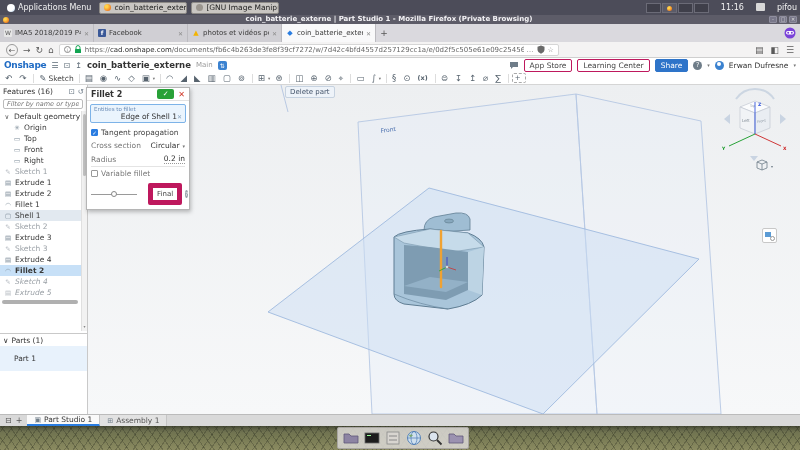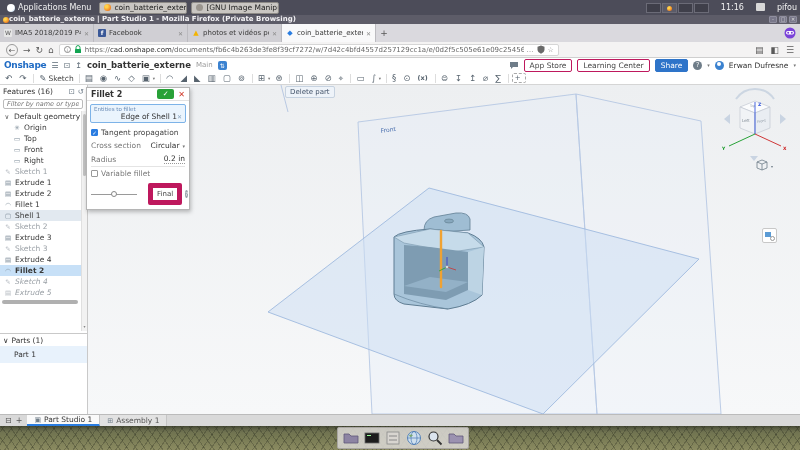--- a/index.html
+++ b/index.html
@@ -18,21 +18,21 @@
 .pager { display:flex; gap:1px; }
 .pager span { width:15px; height:10px; background:#3f3f4a; border:1px solid #6b6b77; }
 .pager span.cur { background:#5b5b68; position:relative; }
 .pager span.cur:after { content:""; position:absolute; left:4px; top:2px; width:5px; height:5px; border-radius:50%; background:radial-gradient(circle at 35% 35%, #ffd24a 20%, #f07b1f 75%); }
 #clock, #user-name { color:#f2f2f2; font-size:8px; }
 #tray-ico { width:9px; height:8px; background:#d8d8d8; border-radius:1px; }
 
 
 #titlebar { position:absolute; left:0; top:15px; width:800px; height:9px; background:#5d5c68; display:flex; align-items:center; padding:0 3px; }
 #titlebar .ff-mini { width:6px; height:6px; border-radius:50%; background:radial-gradient(circle at 35% 35%, #ffd24a 20%, #f07b1f 75%); }
-#win-title { flex:1; color:#f4f3f6; font-size:7px; font-weight:bold; line-height:9px; white-space:nowrap; overflow:hidden; }
+#win-title { flex:1; text-align:center; color:#f4f3f6; font-size:7px; font-weight:bold; line-height:9px; white-space:nowrap; overflow:hidden; }
 .winctl { display:flex; gap:2px; }
 .winctl span { width:8px; height:7px; background:#79788a; border:1px solid #8f8e9e; border-radius:1px; color:#ddd; font-size:5px; line-height:5px; text-align:center; }
 
 
 #tabbar { position:absolute; left:0; top:24px; width:800px; height:18px; background:#dad9de; display:flex; align-items:stretch; }
 .btab { width:94px; display:flex; align-items:center; gap:3px; padding:0 4px; font-size:7px; color:#3a3a3a; background:#d0cfd4; border-right:1px solid #bcbbc0; overflow:hidden; white-space:nowrap; }
 .btab.active { background:#f9f9fa; }
 .btab .tlabel { flex:1; overflow:hidden; }
 .btab .tclose { color:#8a8a8a; font-size:6px; flex:0 0 auto; }
 .fav { width:8px; height:8px; flex:0 0 auto; font-size:6px; line-height:8px; text-align:center; border-radius:1px; }
@@ -96,21 +96,21 @@
 .feat-row.muted .feat-icon { color:#b4bac0; }
 .feat-row.italic { font-style:italic; }
 .feat-row.selected { background:#c7e0f7; font-weight:bold; }
 .feat-row.hover { background:#e2e9f0; }
 #rollback-bar { margin:2px 4px 0 2px; height:4px; background:#b0b0b0; border-radius:2px; width:76px; }
 #side-scroll { position:absolute; right:0; top:26px; width:6px; height:220px; background:#f2f2f2; border-left:1px solid #e0e0e0; }
 #side-scroll .thumb { position:absolute; left:1px; top:3px; width:3px; height:62px; background:#c2c2c2; border-radius:2px; }
 #side-scroll .sarrow { position:absolute; left:0; bottom:0; width:5px; height:8px; font-size:4px; color:#888; text-align:center; line-height:8px; }
 #parts-section { position:absolute; left:0; top:248px; width:87px; border-top:1px solid #c9c9c9; background:#fff; }
 .parts-head { height:12px; display:flex; align-items:center; gap:3px; padding-left:3px; color:#333; }
-.part-row { height:17px; display:flex; align-items:center; padding-left:14px; background:#e8f2fc; color:#333; }
+.part-row { height:25px; display:flex; align-items:center; padding-left:14px; background:#e8f2fc; color:#333; }
 
 
 #fillet-dialog { position:absolute; left:86px; top:87px; width:104px; background:#fff; border:1px solid #b5b5b5; box-shadow:1px 2px 4px rgba(0,0,0,0.25); z-index:50; font-size:7.5px; color:#444; }
 #fd-head { height:13px; display:flex; align-items:center; padding:0 2px 0 4px; border-bottom:1px solid #e2e2e2; gap:2px; }
 #fd-title { font-weight:bold; font-size:8px; color:#333; flex:1; }
 #fd-check { width:17px; height:10px; background:#28a138; color:#fff; border-radius:2px; font-size:7px; line-height:10px; text-align:center; }
 #fd-close { color:#d03a2b; font-size:8px; font-weight:bold; padding:0 2px; }
 #fd-entities { margin:3px; border:1px solid #7db3e8; background:#eaf4fd; border-radius:2px; padding:1px 3px; }
 #fd-ent-label { font-size:5.5px; color:#6b8cb5; }
 #fd-ent-row { display:flex; align-items:center;text-align:right; }

